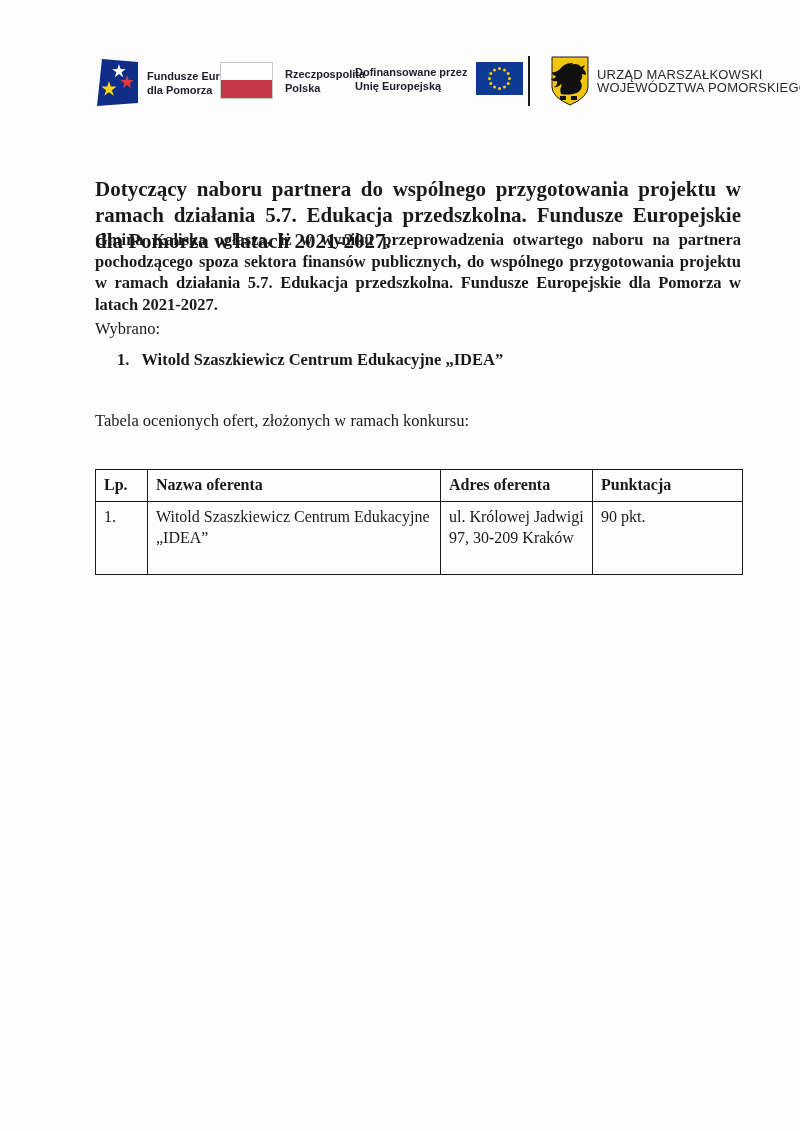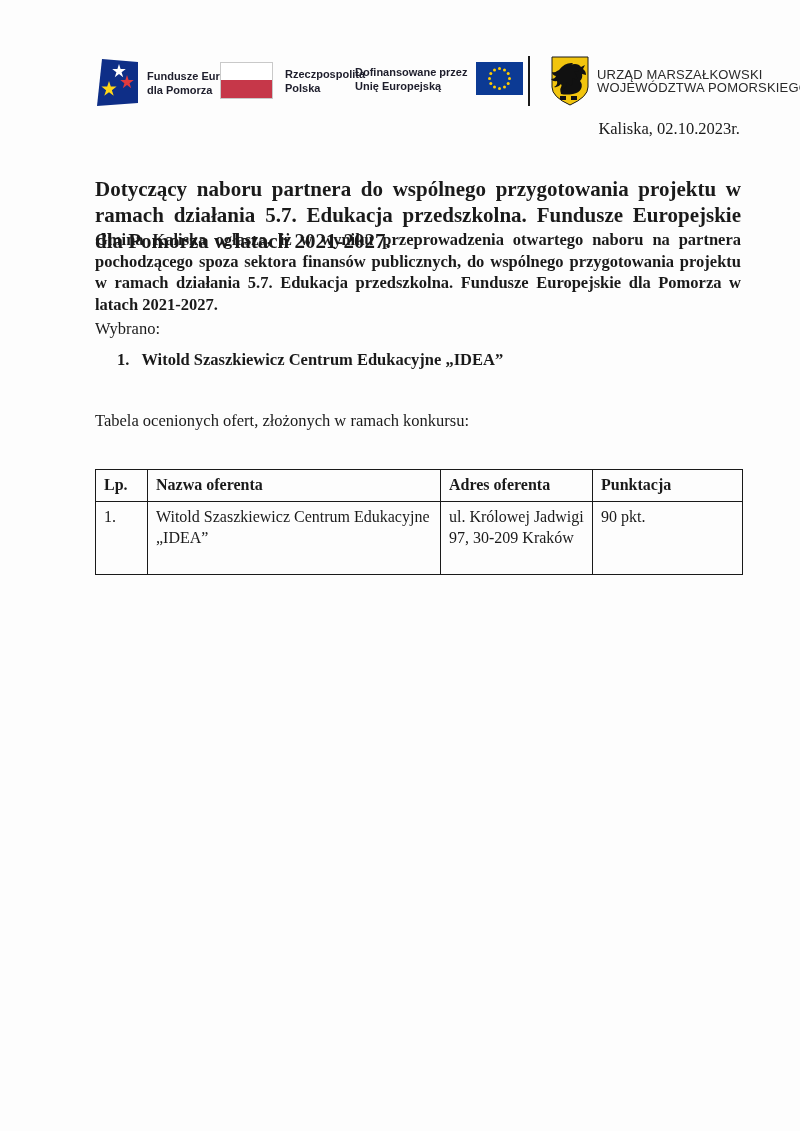--- a/index.html
+++ b/index.html
@@ -152,21 +152,20 @@
           <path d="M9,40 h6 v4 h-6 Z M20,40 h6 v4 h-6 Z"></path>
         </g>
       </svg>
       <div class="logo-text">
         <div>URZĄD MARSZAŁKOWSKI</div>
         <div>WOJEWÓDZTWA POMORSKIEGO</div>
       </div>
     </div>
   </div>
 
-  <div class="date-line">Kaliska, 02.10.2023r.</div>
 
   <div class="doc-heading">Dotyczący naboru partnera do wspólnego przygotowania projektu w ramach działania 5.7. Edukacja przedszkolna.  Fundusze Europejskie dla Pomorza w latach 2021-2027.</div>
 
   <div class="doc-paragraph">Gmina Kaliska ogłasza, iż w wyniku przeprowadzenia otwartego naboru na partnera pochodzącego spoza sektora finansów publicznych, do wspólnego przygotowania projektu w ramach działania 5.7. Edukacja przedszkolna.  Fundusze Europejskie dla Pomorza w latach 2021-2027.</div>
 
   <div class="wybrano">Wybrano:</div>
 
   <div class="selected-item">
     <span class="num">1.</span><span>Witold Szaszkiewicz Centrum Edukacyjne „IDEA”</span>
   </div>

